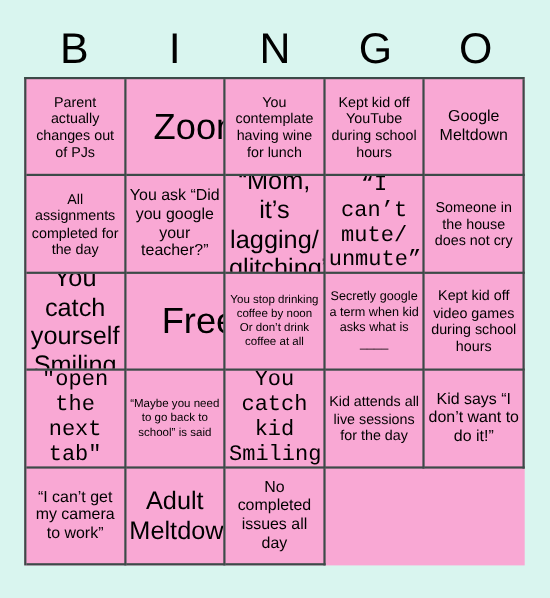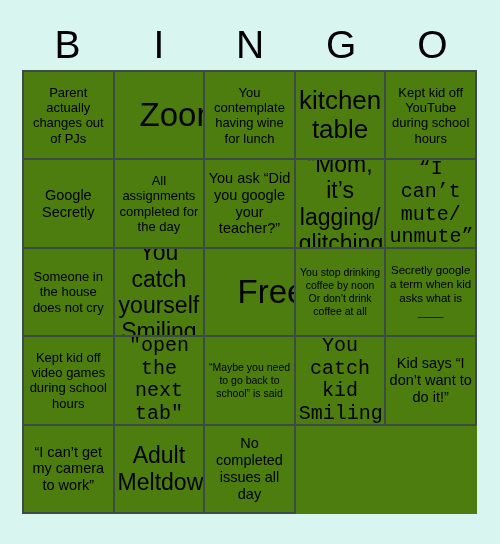--- a/index.html
+++ b/index.html
@@ -43,21 +43,21 @@
     left: 22px;
     top: 70px;
     width: 455px;
     height: 444px;
     box-sizing: border-box;
     border-top: 2px solid #3c4a48;
     border-left: 2px solid #3c4a48;
     display: grid;
     grid-template-columns: repeat(5, 1fr);
     grid-template-rows: repeat(5, 1fr);
-    background: #4d7c0f;
+    background: #f9a8d4;
   }
   .cell {
     box-sizing: border-box;
     border-right: 2px solid #3c4a48;
     border-bottom: 2px solid #3c4a48;
     display: flex;
     align-items: center;
     justify-content: center;
     text-align: center;
     padding: 2px 3px;
@@ -96,27 +96,24 @@
       <div class="cell">
         <span class="fs-m">Parent actually changes out of PJs</span>
       </div>
       <div class="cell">
         <span class="fs-4xl">Zoom</span>
       </div>
       <div class="cell">
         <span class="fs-m">You contemplate having wine for lunch</span>
       </div>
       <div class="cell">
-        <span class="fs-3xl">kitchen table</span>
-      </div>
-      <div class="cell">
         <span class="fs-m">Kept kid off YouTube during school hours</span>
       </div>
       <div class="cell">
-        <span class="fs-l">Google Secretly</span>
+        <span class="fs-l">Google Meltdown</span>
       </div>
       <div class="cell">
         <span class="fs-m">All assignments completed for the day</span>
       </div>
       <div class="cell">
         <span class="fs-l">You ask “Did you google your teacher?”</span>
       </div>
       <div class="cell">
         <span class="fs-xl">“Mom, it’s lagging/ glitching”</span>
       </div>
@@ -144,20 +141,23 @@
       <div class="cell">
         <span class="fs-2xl">"open the next tab"</span>
       </div>
       <div class="cell">
         <span class="fs-xs">“Maybe you need to go back to school” is said</span>
       </div>
       <div class="cell">
         <span class="fs-2xl">You catch kid Smiling</span>
       </div>
       <div class="cell">
+        <span class="fs-m">Kid attends all live sessions for the day</span>
+      </div>
+      <div class="cell">
         <span class="fs-l">Kid says “I don’t want to do it!”</span>
       </div>
       <div class="cell">
         <span class="fs-l">“I can’t get my camera to work”</span>
       </div>
       <div class="cell">
         <span class="fs-xl">Adult Meltdown</span>
       </div>
       <div class="cell">
         <span class="fs-l">No completed issues all day</span>

